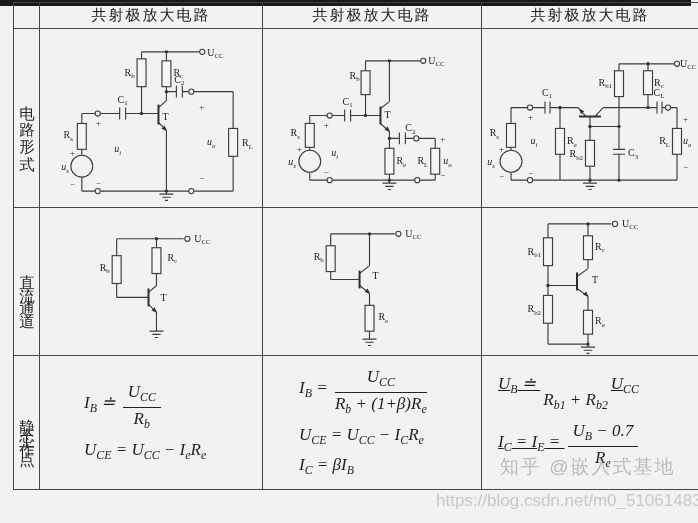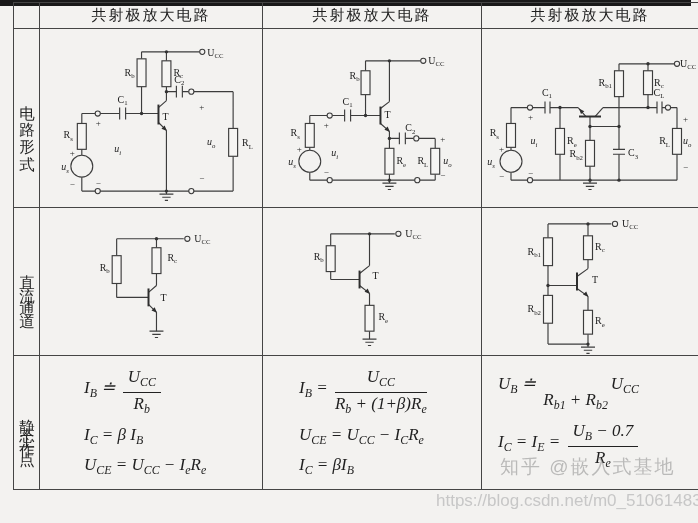--- a/index.html
+++ b/index.html
@@ -26,21 +26,21 @@
   .term{fill:#f3f2f0;stroke:#3c3c3c;stroke-width:1.1;}
   .arr{fill:#2e2e2e;stroke:none;}
   .lbl{font-family:"Liberation Serif",serif;font-size:10px;fill:#1c1c1c;font-style:normal;}
   .em{font-style:italic;}
   .sgn{font-family:"Liberation Serif",serif;font-size:9px;fill:#2a2a2a;}
   .ss{font-size:68%;}
   .fcell{display:flex;flex-direction:column;justify-content:center;gap:7px;
          font-style:italic;font-size:17px;color:#1f1f1f;}
   .f-ce{padding-left:44px;}
   .f-cc{padding-left:36px;}
-  .f-cb{padding-left:16px;}
+  .f-cb{padding-left:16px;text-decoration:underline;}
   .fline{white-space:nowrap;}
   sub{font-size:70%;}
   .frac{display:inline-block;vertical-align:-0.95em;text-align:center;margin:0 3px;}
   .num{display:block;padding:0 5px 2px;border-bottom:1.3px solid #222;}
   .den{display:block;padding-top:1px;}
   .wm-zhihu{position:absolute;left:500px;top:454px;font-size:19px;letter-spacing:2px;
             color:#8d8d8d;opacity:.55;font-family:"Liberation Sans",sans-serif;white-space:nowrap;}
   .wm-csdn{position:absolute;left:436px;top:491px;font-size:17px;color:#c7c7c7;
            font-family:"Liberation Sans",sans-serif;white-space:nowrap;}
 </style>
@@ -287,21 +287,20 @@
     </div>
 
     <div class="cell lcell">
       <span class="vlabel vl3">静态工作点</span>
     </div>
 
     <div class="cell fcell f-ce">
       <div class="fline">
         <span>I<sub>B</sub> ≐ </span><span class="frac"><span class="num">U<sub>CC</sub></span><span class="den">R<sub>b</sub></span></span><span></span>
       </div>
-      <div class="fline">I<sub>C</sub> = β I<sub>B</sub></div>
       <div class="fline">U<sub>CE</sub> = U<sub>CC</sub> − I<sub>e</sub>R<sub>e</sub></div>
     </div>
 
     <div class="cell fcell f-cc">
       <div class="fline">
         <span>I<sub>B</sub> = </span><span class="frac"><span class="num">U<sub>CC</sub></span><span class="den">R<sub>b</sub> + (1+β)R<sub>e</sub></span></span><span></span>
       </div>
       <div class="fline">U<sub>CE</sub> = U<sub>CC</sub> − I<sub>C</sub>R<sub>e</sub></div>
       <div class="fline">I<sub>C</sub> = βI<sub>B</sub></div>
     </div>

